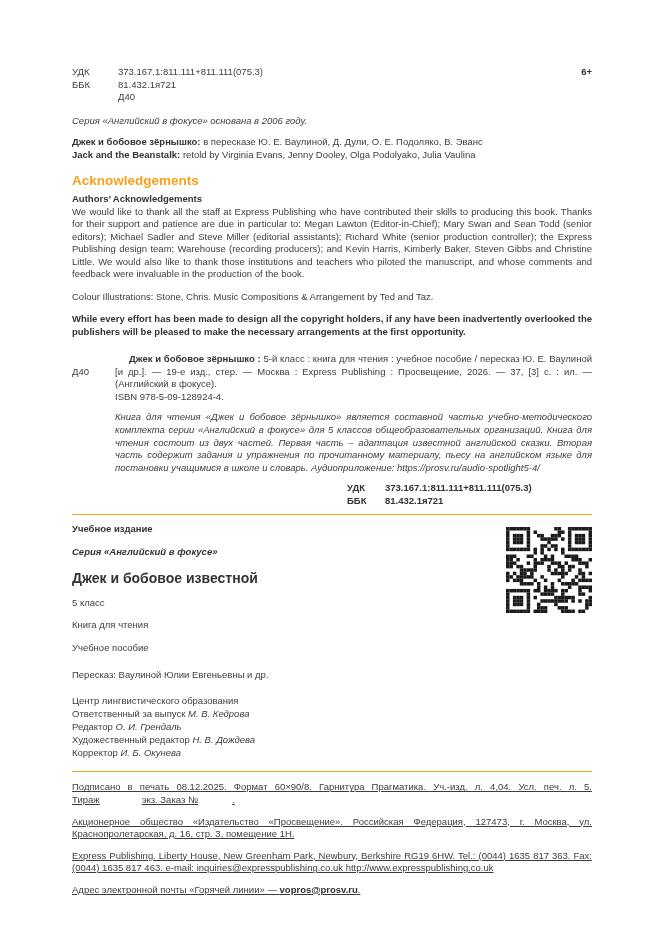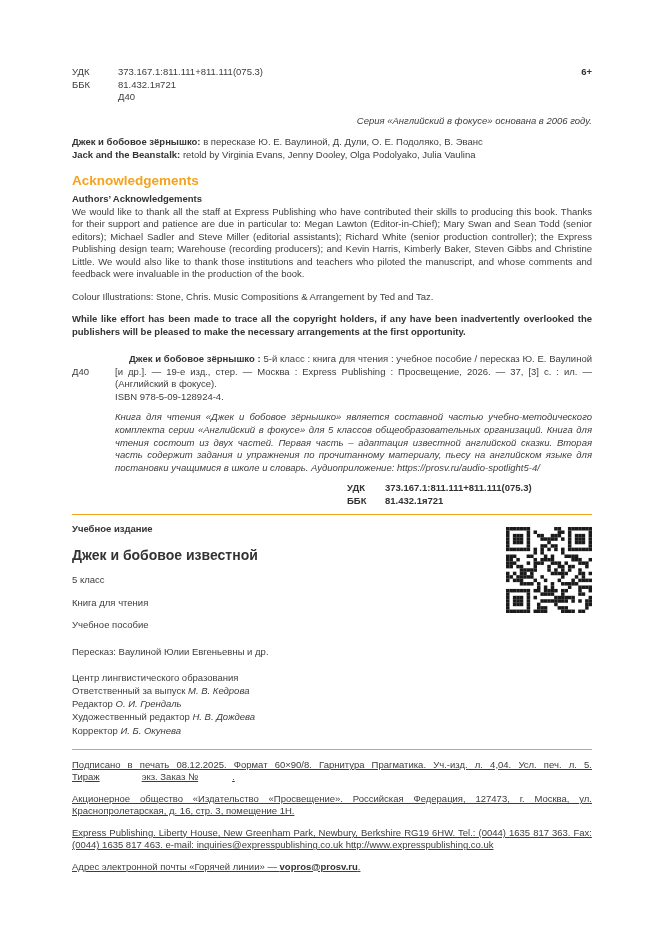--- a/index.html
+++ b/index.html
@@ -12,21 +12,21 @@
   }
   .page { padding:66px 58px 0 72px; position:relative; }
 
   
   .codes { position:relative; }
   .codes-row { display:flex; }
   .codes-label { width:46px; }
   .codes-sign { margin-left:46px; }
   .age-badge { position:absolute; top:0; right:0; font-weight:bold; color:#333; }
 
-  .series-note { margin-top:11px; font-style:italic;text-align:right; }
+  .series-note { margin-top:11px; font-style:italic; }
 
   .title-block { margin-top:9px; }
   .title-line b { color:#333; }
 
   .ack-heading { margin-top:11px; font-size:13.5px; font-weight:bold; color:#F5A21C; }
   .ack-sub { font-weight:bold; color:#333; margin-top:3px; }
   .ack-body { text-align:justify; }
   .illustrations { margin-top:10px; }
   .notice { margin-top:10px; font-weight:bold; color:#333; text-align:justify; }
 
@@ -84,21 +84,21 @@
 
   <div class="title-block">
     <div class="title-line"><b>Джек и бобовое зёрнышко:</b><span>  в пересказе Ю. Е. Ваулиной, Д. Дули, О. Е. Подоляко, В. Эванс</span></div>
     <div class="title-line"><b>Jack and the Beanstalk:</b><span> retold by Virginia Evans, Jenny Dooley, Olga Podolyako, Julia Vaulina</span></div>
   </div>
 
   <div class="ack-heading">Acknowledgements</div>
   <div class="ack-sub">Authors’ Acknowledgements</div>
   <div class="ack-body">We would like to thank all the staff at Express Publishing who have contributed their skills to producing this book. Thanks for their support and patience are due in particular to: Megan Lawton (Editor-in-Chief); Mary Swan and Sean Todd (senior editors); Michael Sadler and Steve Miller (editorial assistants); Richard White (senior production controller); the Express Publishing design team; Warehouse (recording producers); and Kevin Harris, Kimberly Baker, Steven Gibbs and Christine Little. We would also like to thank those institutions and teachers who piloted the manuscript, and whose comments and feedback were invaluable in the production of the book.</div>
   <div class="illustrations">Colour Illustrations: Stone, Chris. Music Compositions &amp; Arrangement by Ted and Taz.</div>
-  <div class="notice">While like effort has been made to trace all the copyright holders, if any have been inadvertently overlooked the publishers will be pleased to make the necessary arrangements at the first opportunity.</div>
+  <div class="notice">While every effort has been made to design all the copyright holders, if any have been inadvertently overlooked the publishers will be pleased to make the necessary arrangements at the first opportunity.</div>
 
   <div class="card">
     <div class="card-sign">Д40</div>
     <div class="card-entry"><b>Джек и бобовое зёрнышко :</b><span> 5-й класс : книга для чтения : учебное пособие / пересказ Ю. Е. Ваулиной [и др.]. — 19-е изд., стер. — Москва : Express Publishing : Просвещение, 2026. — 37, [3] с. : ил. — (Английский в фокусе).</span></div>
     <div class="card-isbn">ISBN 978-5-09-128924-4.</div>
     <div class="card-annotation">Книга для чтения «Джек и бобовое зёрнышко» является составной частью учебно-методического комплекта серии «Английский в фокусе» для 5 классов общеобразовательных организаций. Книга для чтения состоит из двух частей. Первая часть – адаптация известной английской сказки. Вторая часть содержит задания и упражнения по прочитанному материалу, пьесу на английском языке для постановки учащимися в школе и словарь. Аудиоприложение: https://prosv.ru/audio-spotlight5-4/</div>
   </div>
 
   <div class="card-codes">
     <div class="row">
@@ -409,20 +409,21 @@
         <rect x="10" y="24" width="1.02" height="1.02" fill="#1a1a1a"></rect>
         <rect x="11" y="24" width="1.02" height="1.02" fill="#1a1a1a"></rect>
         <rect x="16" y="24" width="1.02" height="1.02" fill="#1a1a1a"></rect>
         <rect x="17" y="24" width="1.02" height="1.02" fill="#1a1a1a"></rect>
         <rect x="18" y="24" width="1.02" height="1.02" fill="#1a1a1a"></rect>
         <rect x="19" y="24" width="1.02" height="1.02" fill="#1a1a1a"></rect>
         <rect x="21" y="24" width="1.02" height="1.02" fill="#1a1a1a"></rect>
         <rect x="22" y="24" width="1.02" height="1.02" fill="#1a1a1a"></rect>
       </svg>
     <div class="ed-line ed-kind">Учебное издание</div>
+    <div class="ed-line ed-series">Серия «Английский в фокусе»</div>
     <div class="ed-line ed-title">Джек и бобовое известной</div>
     <div class="ed-line">5 класс</div>
     <div class="ed-line">Книга для чтения</div>
     <div class="ed-line">Учебное пособие</div>
     <div class="ed-line ed-retold">Пересказ: Ваулиной Юлии Евгеньевны и др.</div>
     <div class="staff-line">Центр лингвистического образования</div>
     <div class="staff-line"><span>Ответственный за выпуск </span><span class="name">М. В. Кедрова</span></div>
     <div class="staff-line"><span>Редактор </span><span class="name">О. И. Грендаль</span></div>
     <div class="staff-line"><span>Художественный редактор </span><span class="name">Н. В. Дождева</span></div>
     <div class="staff-line"><span>Корректор </span><span class="name">И. Б. Окунева</span></div>

